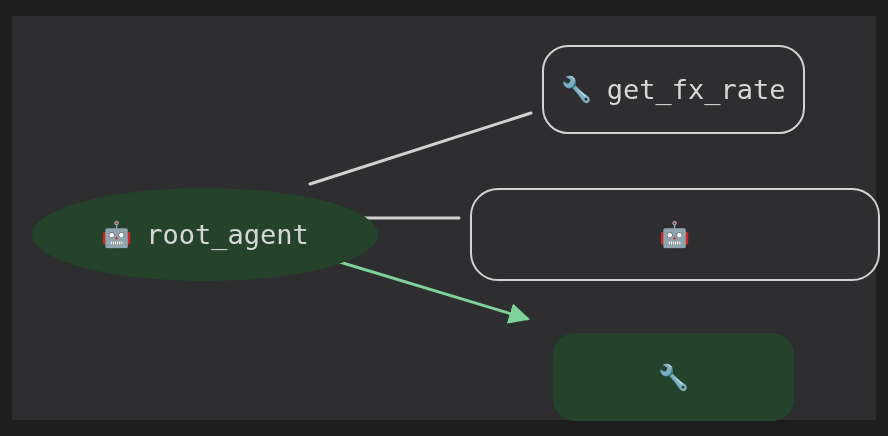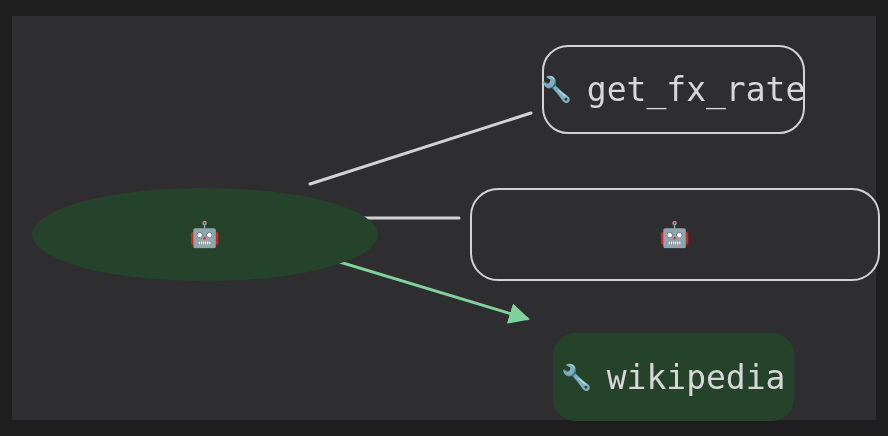--- a/index.html
+++ b/index.html
@@ -46,21 +46,21 @@
     gap: 14px;
   }
   .node-icon {
     font-size: 25px;
     line-height: 1;
     display: inline-block;
     filter: saturate(1.05);
   }
   .node-label {
     font-family: "DejaVu Sans Mono", "Liberation Mono", monospace;
-    font-size: 33px;
+    font-size: 27px;
     letter-spacing: 0px;
     color: #d7d7d7;
     line-height: 1;
   }
 
   
   #node-root-agent {
     left: 20px;
     top: 172px;
     width: 346px;
@@ -118,37 +118,37 @@
       <line x1="310" y1="184" x2="531" y2="113" stroke="#d2d2d2" stroke-width="3" stroke-linecap="round"></line>
 
       <line x1="364" y1="218" x2="459" y2="218" stroke="#d2d2d2" stroke-width="3" stroke-linecap="round"></line>
 
       <line x1="310" y1="253" x2="528" y2="319" stroke="#7ed29a" stroke-width="3" stroke-linecap="butt" marker-end="url(#arrow-green)"></line>
     </svg>
 
     <div class="node" id="node-root-agent">
       <div class="node-inner">
         <span class="node-icon">🤖</span>
+        <span class="node-label">root_agent</span>
       </div>
     </div>
 
     <div class="node" id="node-get-fx-rate">
       <div class="node-inner">
         <span class="node-icon">🔧</span>
         <span class="node-label">get_fx_rate</span>
       </div>
     </div>
 
     <div class="node" id="node-google-search-agent">
       <div class="node-inner">
         <span class="node-icon">🤖</span>
       </div>
     </div>
 
     <div class="node" id="node-wikipedia">
       <div class="node-inner">
         <span class="node-icon">🔧</span>
-        <span class="node-label">wikipedia</span>
       </div>
     </div>
 
   </div>
 </div>
 
 </body></html>

